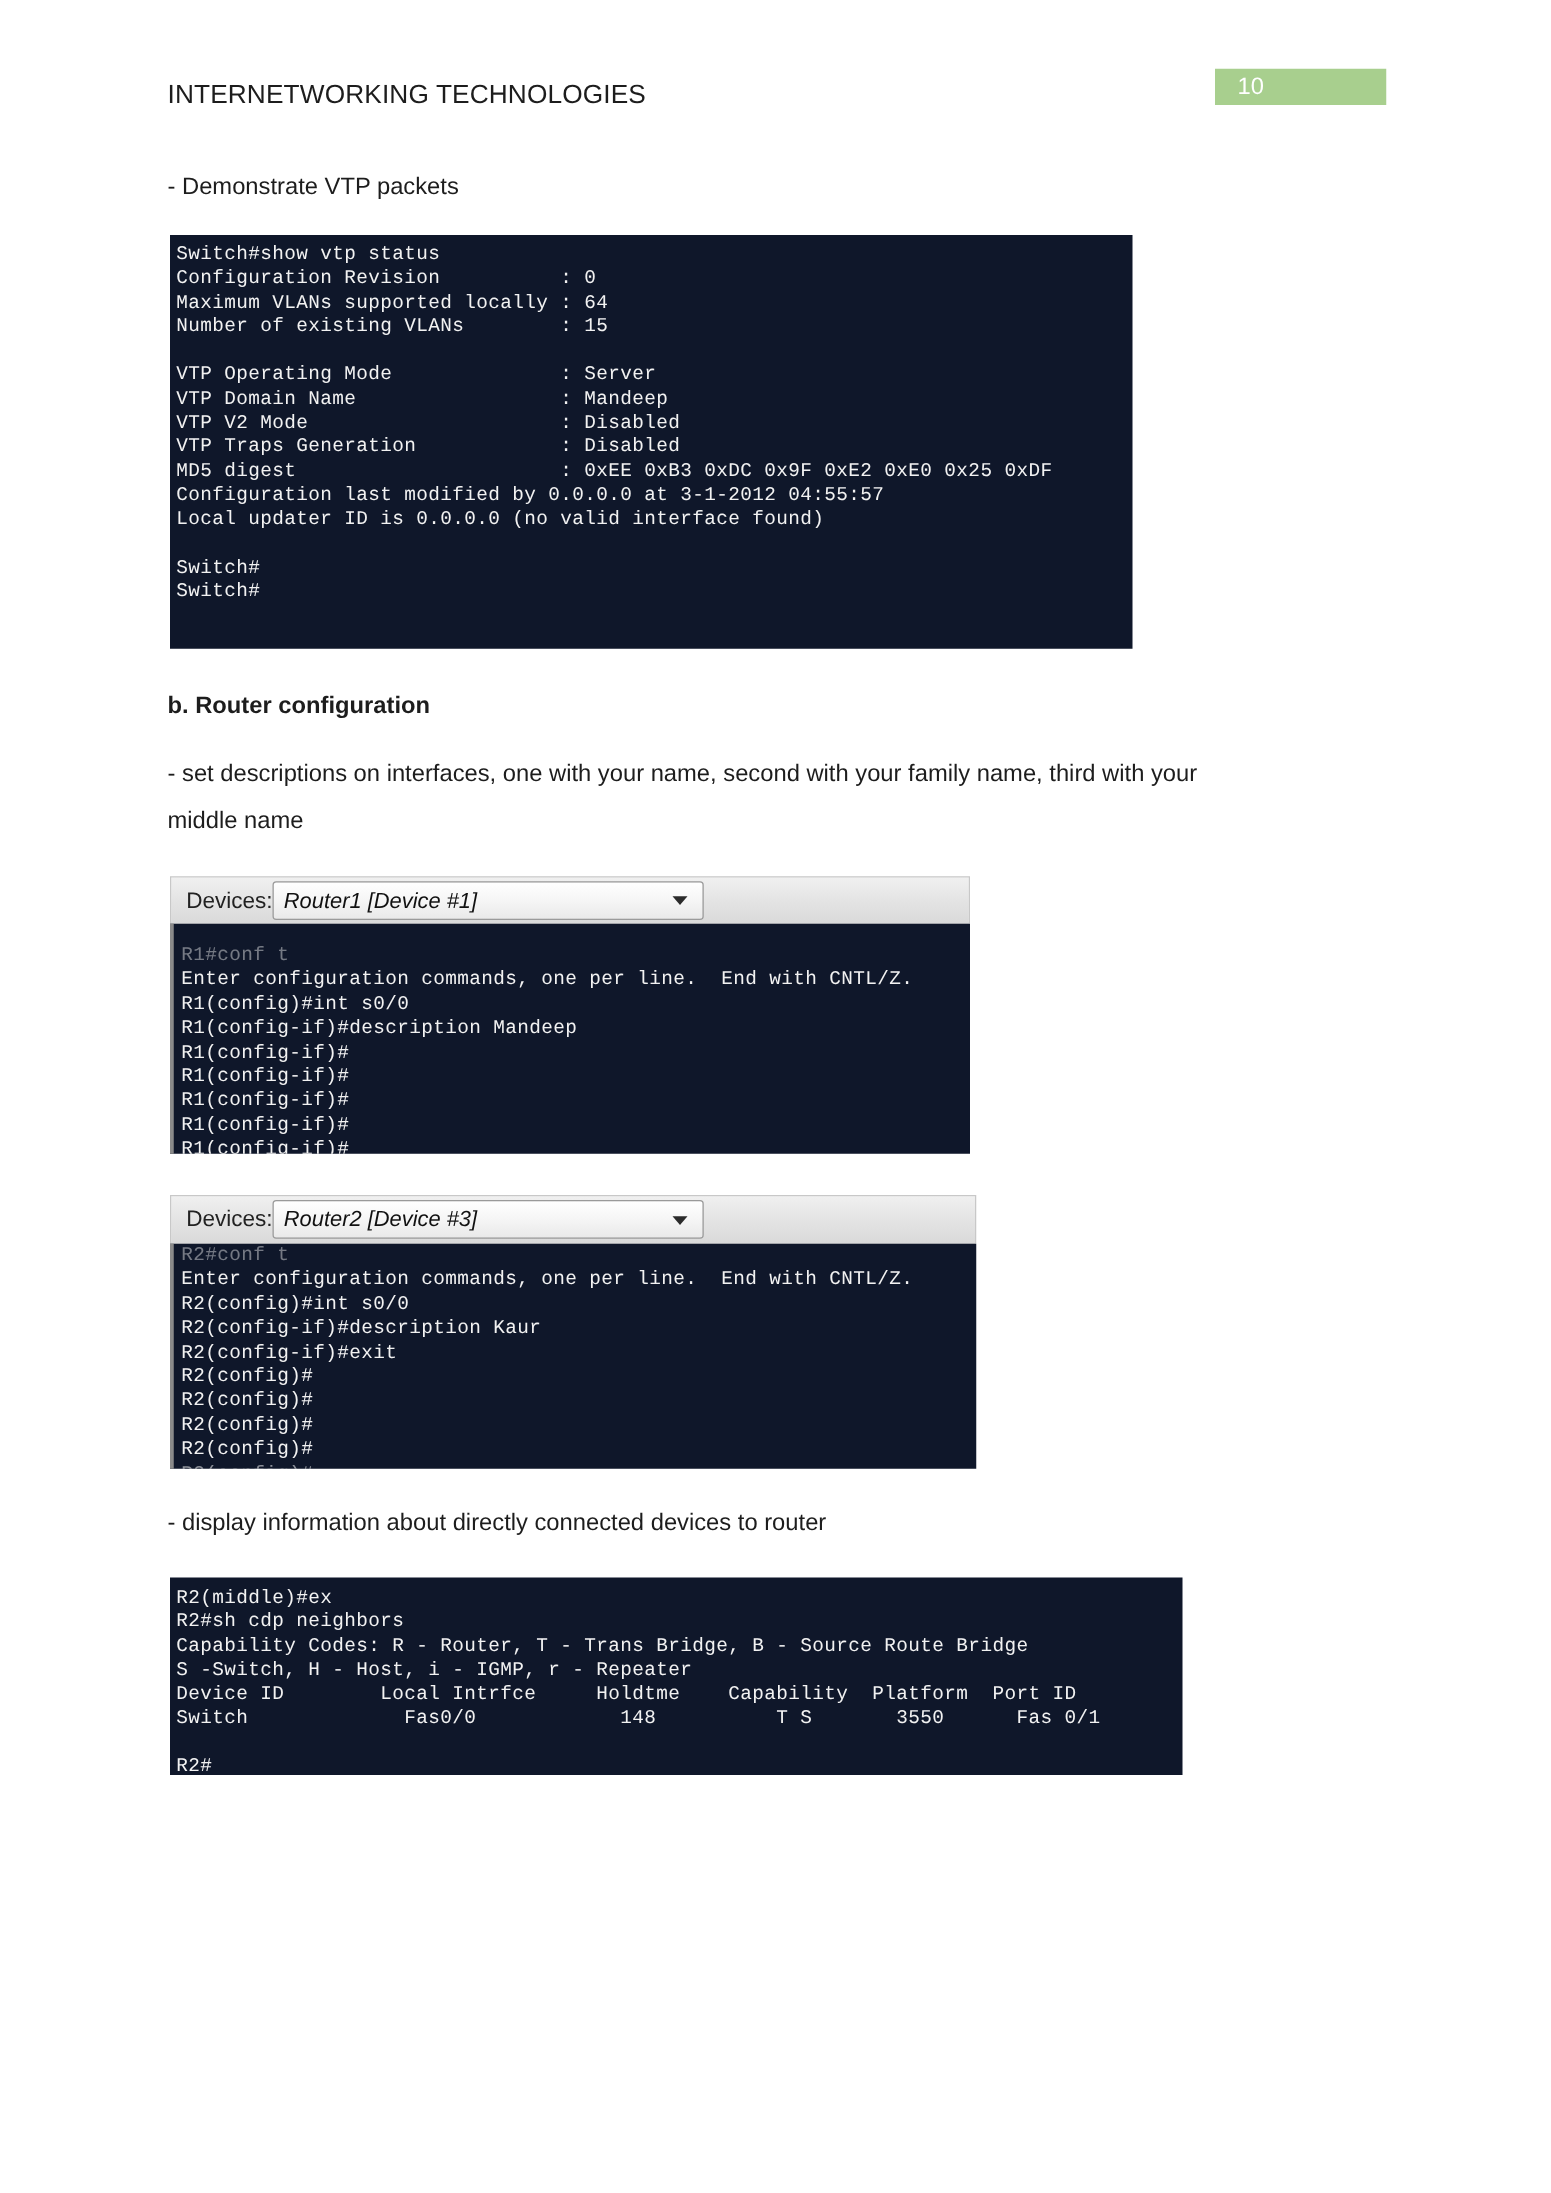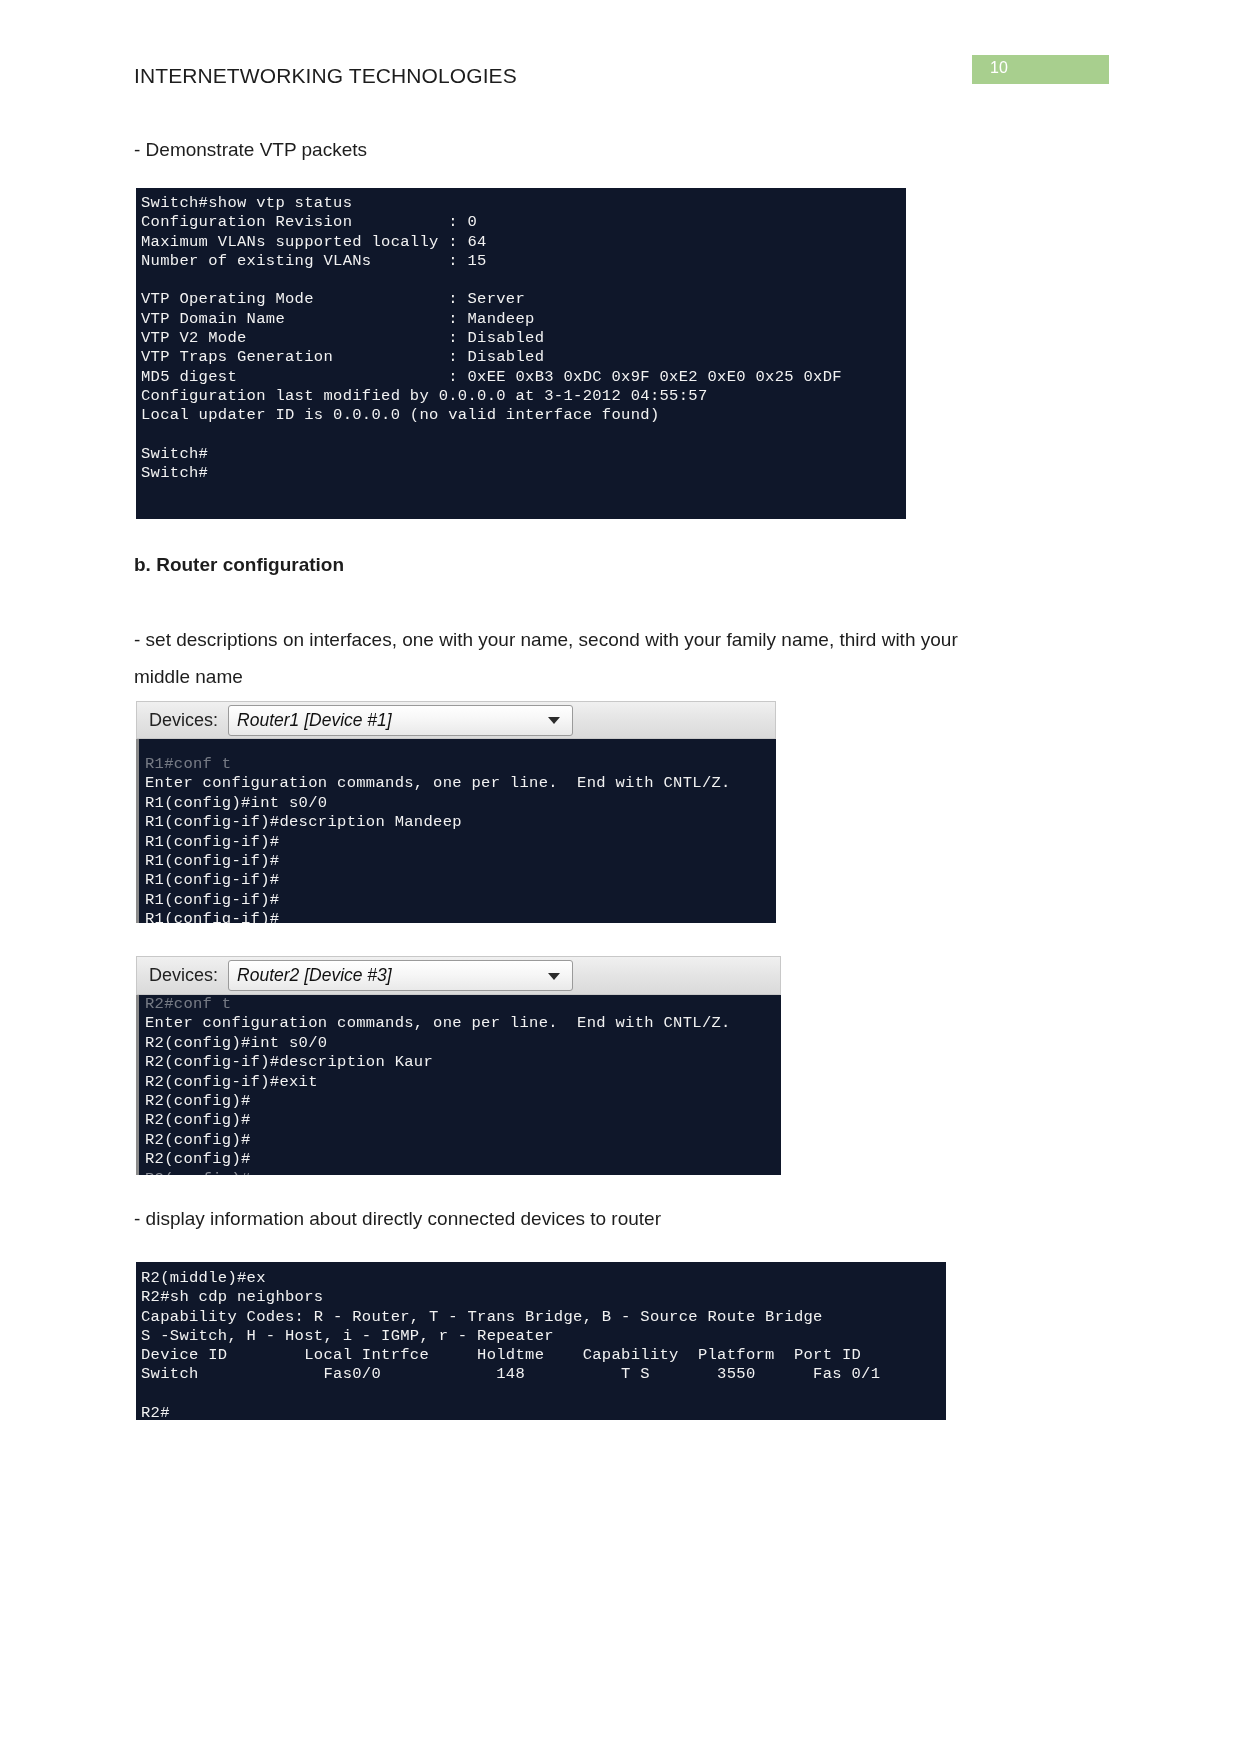--- a/index.html
+++ b/index.html
@@ -38,21 +38,21 @@
     left: 972px;
     top: -3px;
     width: 137px;
     height: 29px;
     background: #a8cf8e;
   }
   .page-number-badge span {
     position: absolute;
     left: 18px;
     top: 4px;
-    font-size: 16px;
+    font-size: 19px;
     color: #ffffff;
   }
 
   
   .para {
     position: absolute;
     left: 134px;
     font-size: 19px;
     line-height: 37px;
     color: #1d1d1d;
@@ -98,21 +98,20 @@
     position: absolute;
     left: 0; top: 0;
     display: flex;
     align-items: center;
     height: 100%;
     padding-left: 12px;
   }
   .device-label {
     font-size: 18px;
     color: #222;
-    margin-right: 10px;
   }
   .device-select {
     position: relative;
     width: 345px;
     height: 31px;
     background: linear-gradient(to bottom, #ffffff 0%, #f6f6f6 48%, #e9e9e9 100%);
     border: 1px solid #9a9a9a;
     border-radius: 3px;
     box-sizing: border-box;
     display: flex;
@@ -185,21 +184,21 @@
   <div class="tline">MD5 digest                      : 0xEE 0xB3 0xDC 0x9F 0xE2 0xE0 0x25 0xDF</div>
   <div class="tline">Configuration last modified by 0.0.0.0 at 3-1-2012 04:55:57</div>
   <div class="tline">Local updater ID is 0.0.0.0 (no valid interface found)</div>
   <div class="tline">&nbsp;</div>
   <div class="tline">Switch#</div>
   <div class="tline">Switch#</div>
 </div>
 
 <div class="para bold" style="top:546px;">b. Router configuration</div>
 
-<div class="para wide" style="top:621px;">- set descriptions on interfaces, one with your name, second with your family name, third with your middle name</div>
+<div class="para wide" style="top:601px;">- set descriptions on interfaces, one with your name, second with your family name, third with your middle name</div>
 
 <div class="device-panel" id="device-panel-r1">
   <div class="device-row">
     <div class="device-label">Devices:</div>
     <div class="device-select">
       <div class="device-select-value">Router1 [Device #1]</div>
       <div class="device-caret"></div>
     </div>
   </div>
 </div>

